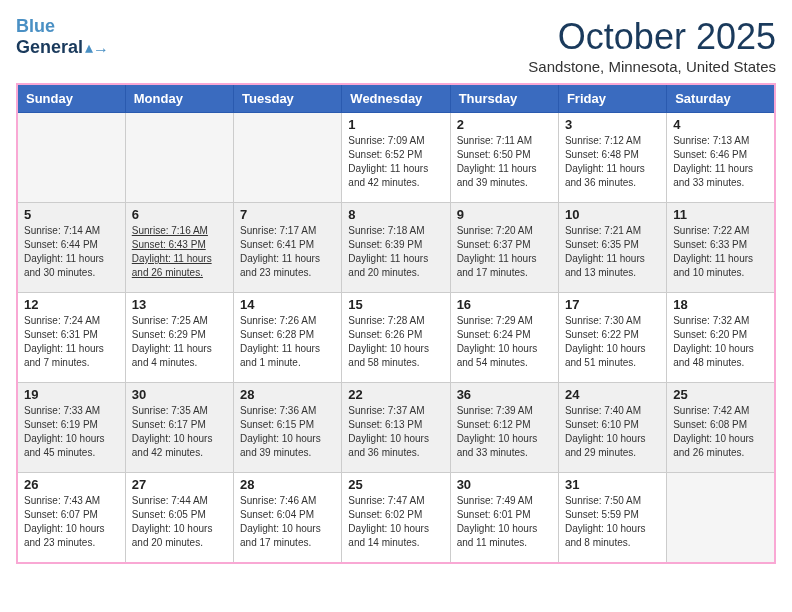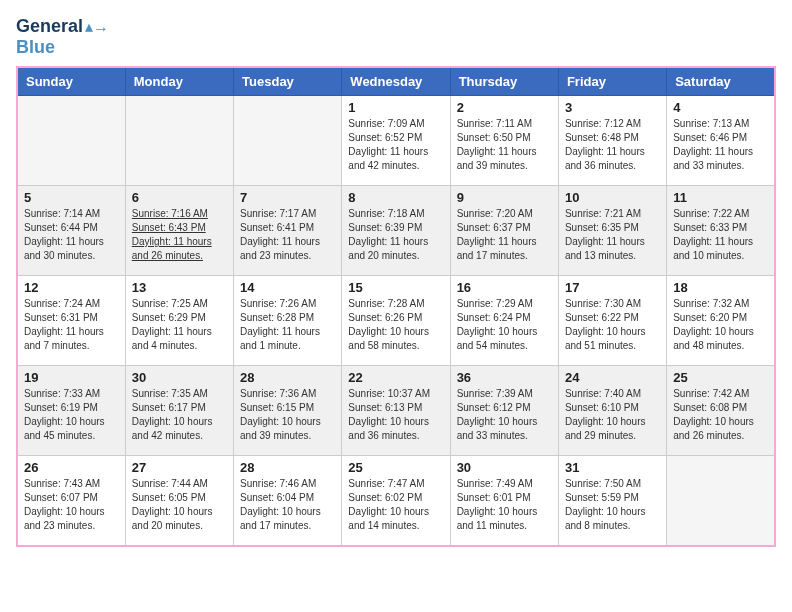--- a/index.html
+++ b/index.html
@@ -77,27 +77,31 @@
       background-color: #f0f0f0;
     }
   </style>
 </head>
 <body>
 
 <div class="header">
   <div class="logo">
     <div class="logo-line">
       <div>
+        <div style="font-size:18px;font-weight:bold;color:#4a90c4;">Blue</div>
         <div style="display:flex;align-items:center;gap:2px;">
           <span style="font-size:18px;font-weight:bold;color:#1a3a5c;">General</span>
           <span style="color:#4a90c4;font-size:16px;">▴→</span>
         </div>
-        <div style="font-size:18px;font-weight:bold;color:#4a90c4;">Blue</div>
       </div>
     </div>
+  </div>
+  <div class="title-area">
+    <div class="month-title">October 2025</div>
+    <div class="location">Sandstone, Minnesota, United States</div>
   </div>
 </div>
 
 <table class="calendar">
   <thead>
     <tr>
       <th>Sunday</th>
       <th>Monday</th>
       <th>Tuesday</th>
       <th>Wednesday</th>
@@ -259,21 +263,21 @@
         </td>
         <td>
           <div class="day-number">28</div>
           <div class="day-info" style="white-space: pre-line;">Sunrise: 7:36 AM
 Sunset: 6:15 PM
 Daylight: 10 hours
 and 39 minutes.</div>
         </td>
         <td>
           <div class="day-number">22</div>
-          <div class="day-info" style="white-space: pre-line;">Sunrise: 10:37 AM
+          <div class="day-info" style="white-space: pre-line;">Sunrise: 7:37 AM
 Sunset: 6:13 PM
 Daylight: 10 hours
 and 36 minutes.</div>
         </td>
         <td>
           <div class="day-number">36</div>
           <div class="day-info" style="white-space: pre-line;">Sunrise: 7:39 AM
 Sunset: 6:12 PM
 Daylight: 10 hours
 and 33 minutes.</div>

